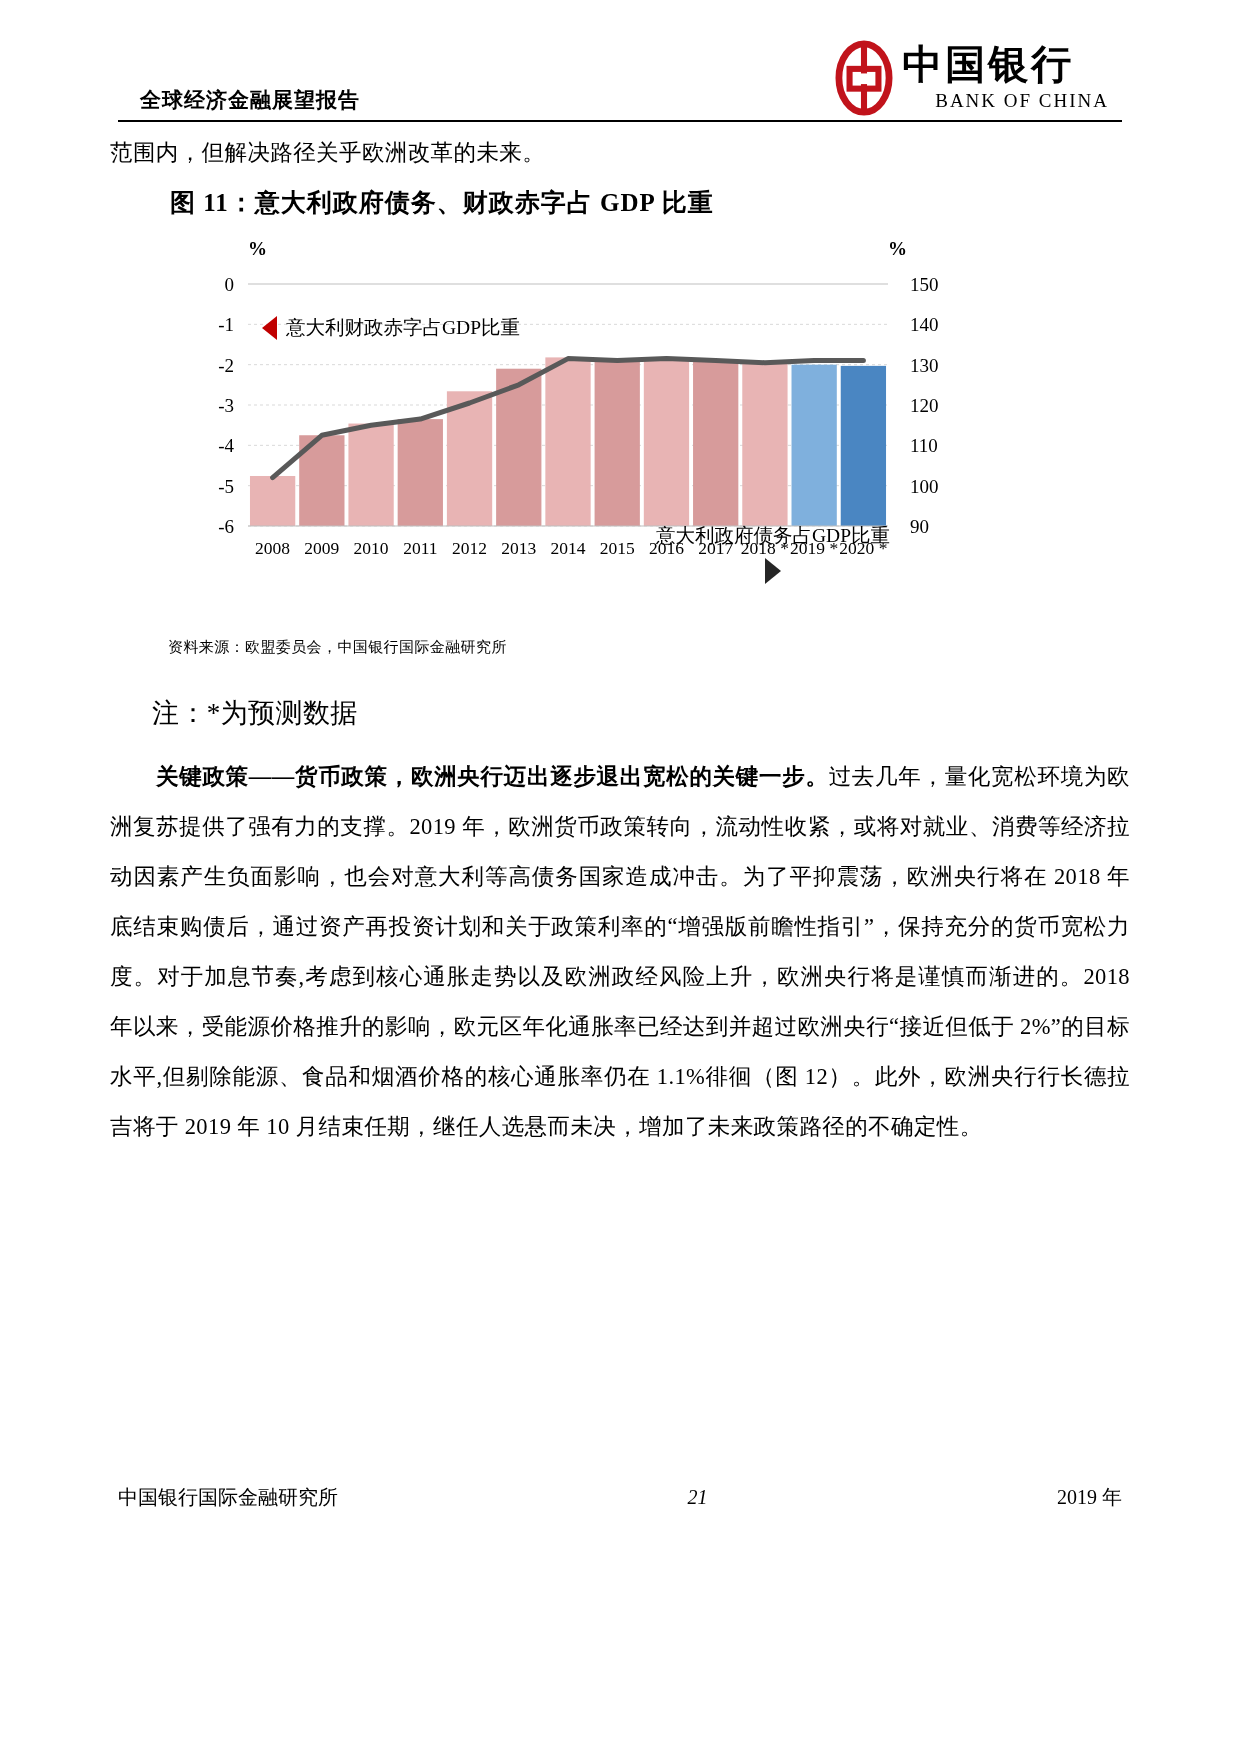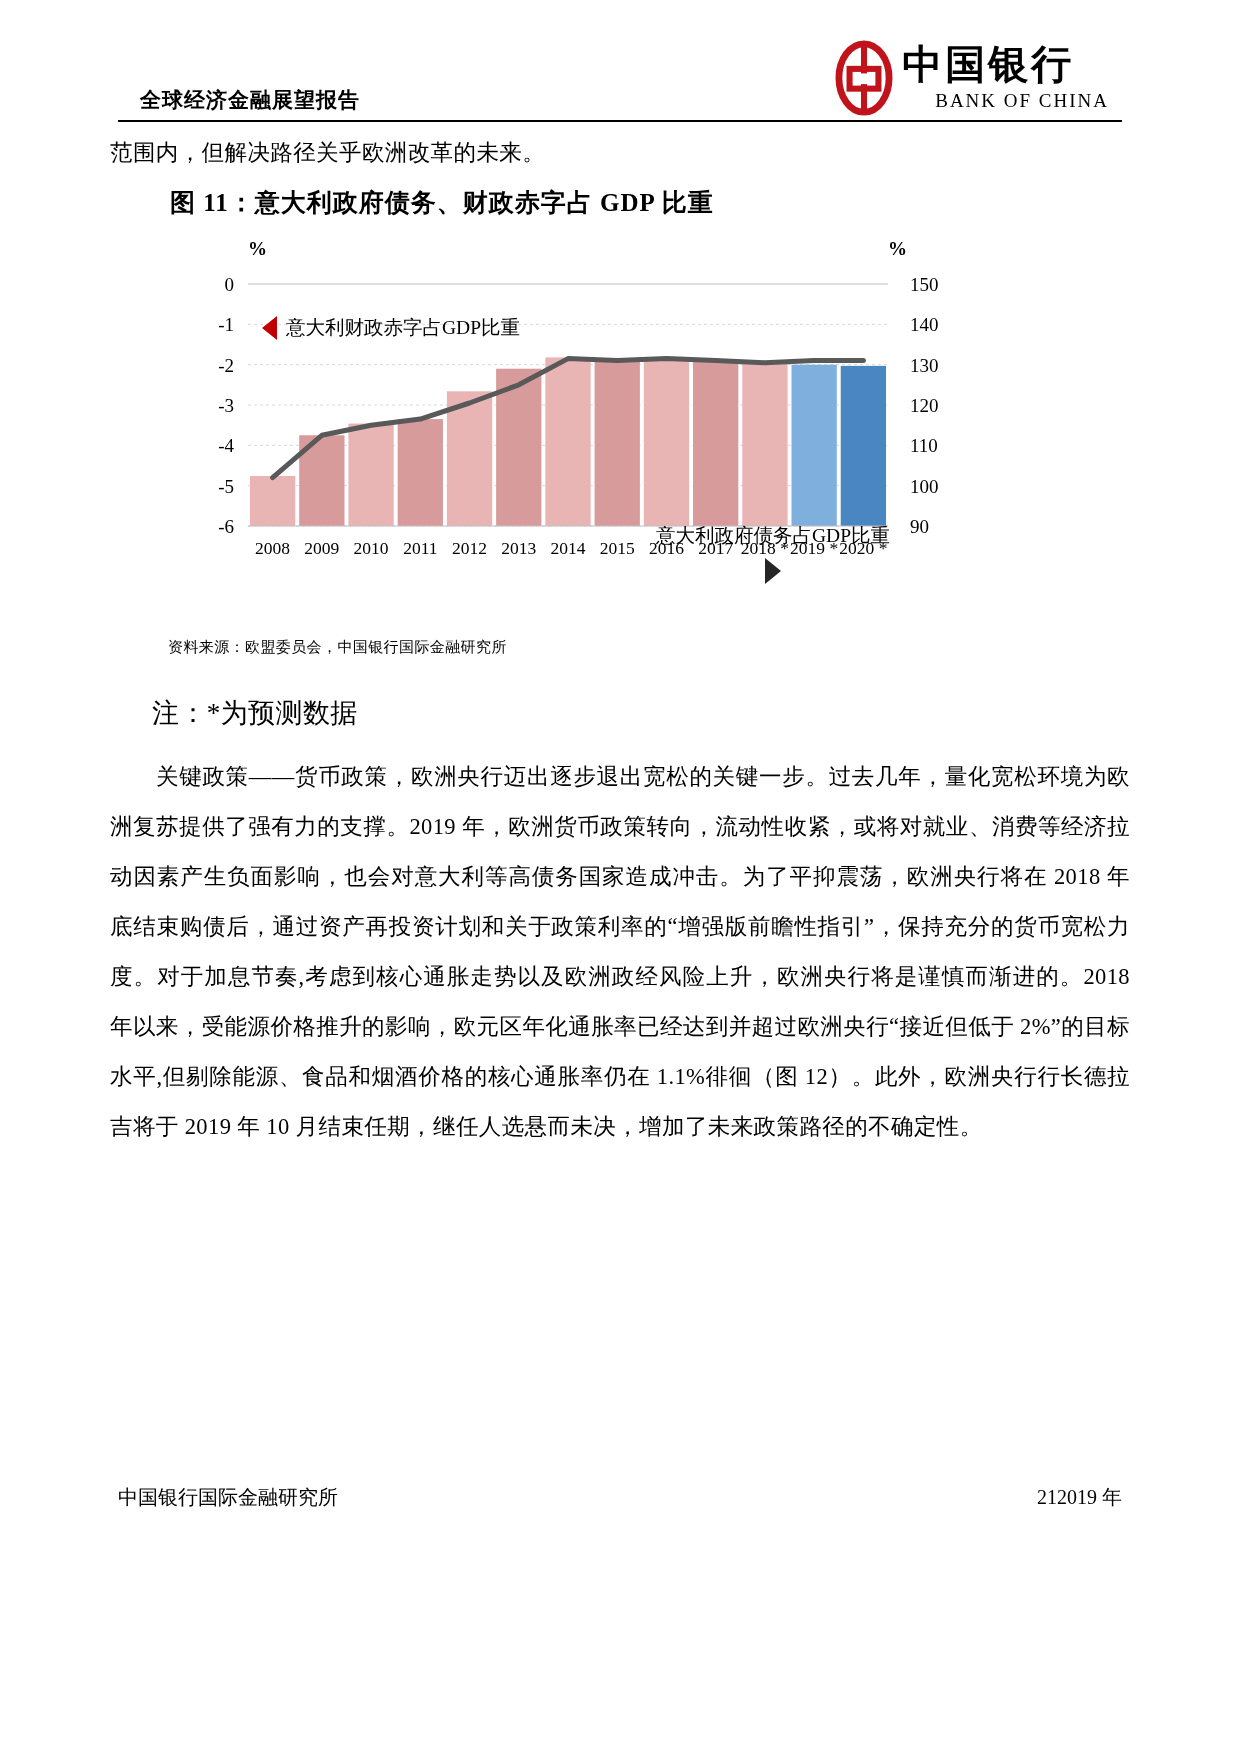--- a/index.html
+++ b/index.html
@@ -111,35 +111,35 @@
     top: 688px;
     width: 900px;
     font-size: 27px;
   }
   .main-para {
     left: 110px;
     top: 752px;
     width: 1020px;
     text-indent: 46px;
   }
-  .main-para b { font-weight: 400; margin-top: 7px; }
+  .main-para b { font-weight: 700; margin-top: 7px; }
 
   
   .footer {
     position: absolute;
     left: 118px;
     top: 1484px;
     width: 1004px;
     display: flex;
     align-items: baseline;
     font-size: 20px;
     font-family: "Liberation Serif", "DejaVu Serif", serif;
   }
   .footer-left { flex: 0 0 auto; }
-  .footer-center { flex: 1 1 auto; text-align: right; }
+  .footer-center { flex: 1 1 auto; text-align: center; font-style: italic; }
   .footer-right { flex: 0 0 auto; }
 
   
   .figure {
     position: absolute;
     left: 170px;
     top: 186px;
     width: 900px;
     height: 420px;
   }

